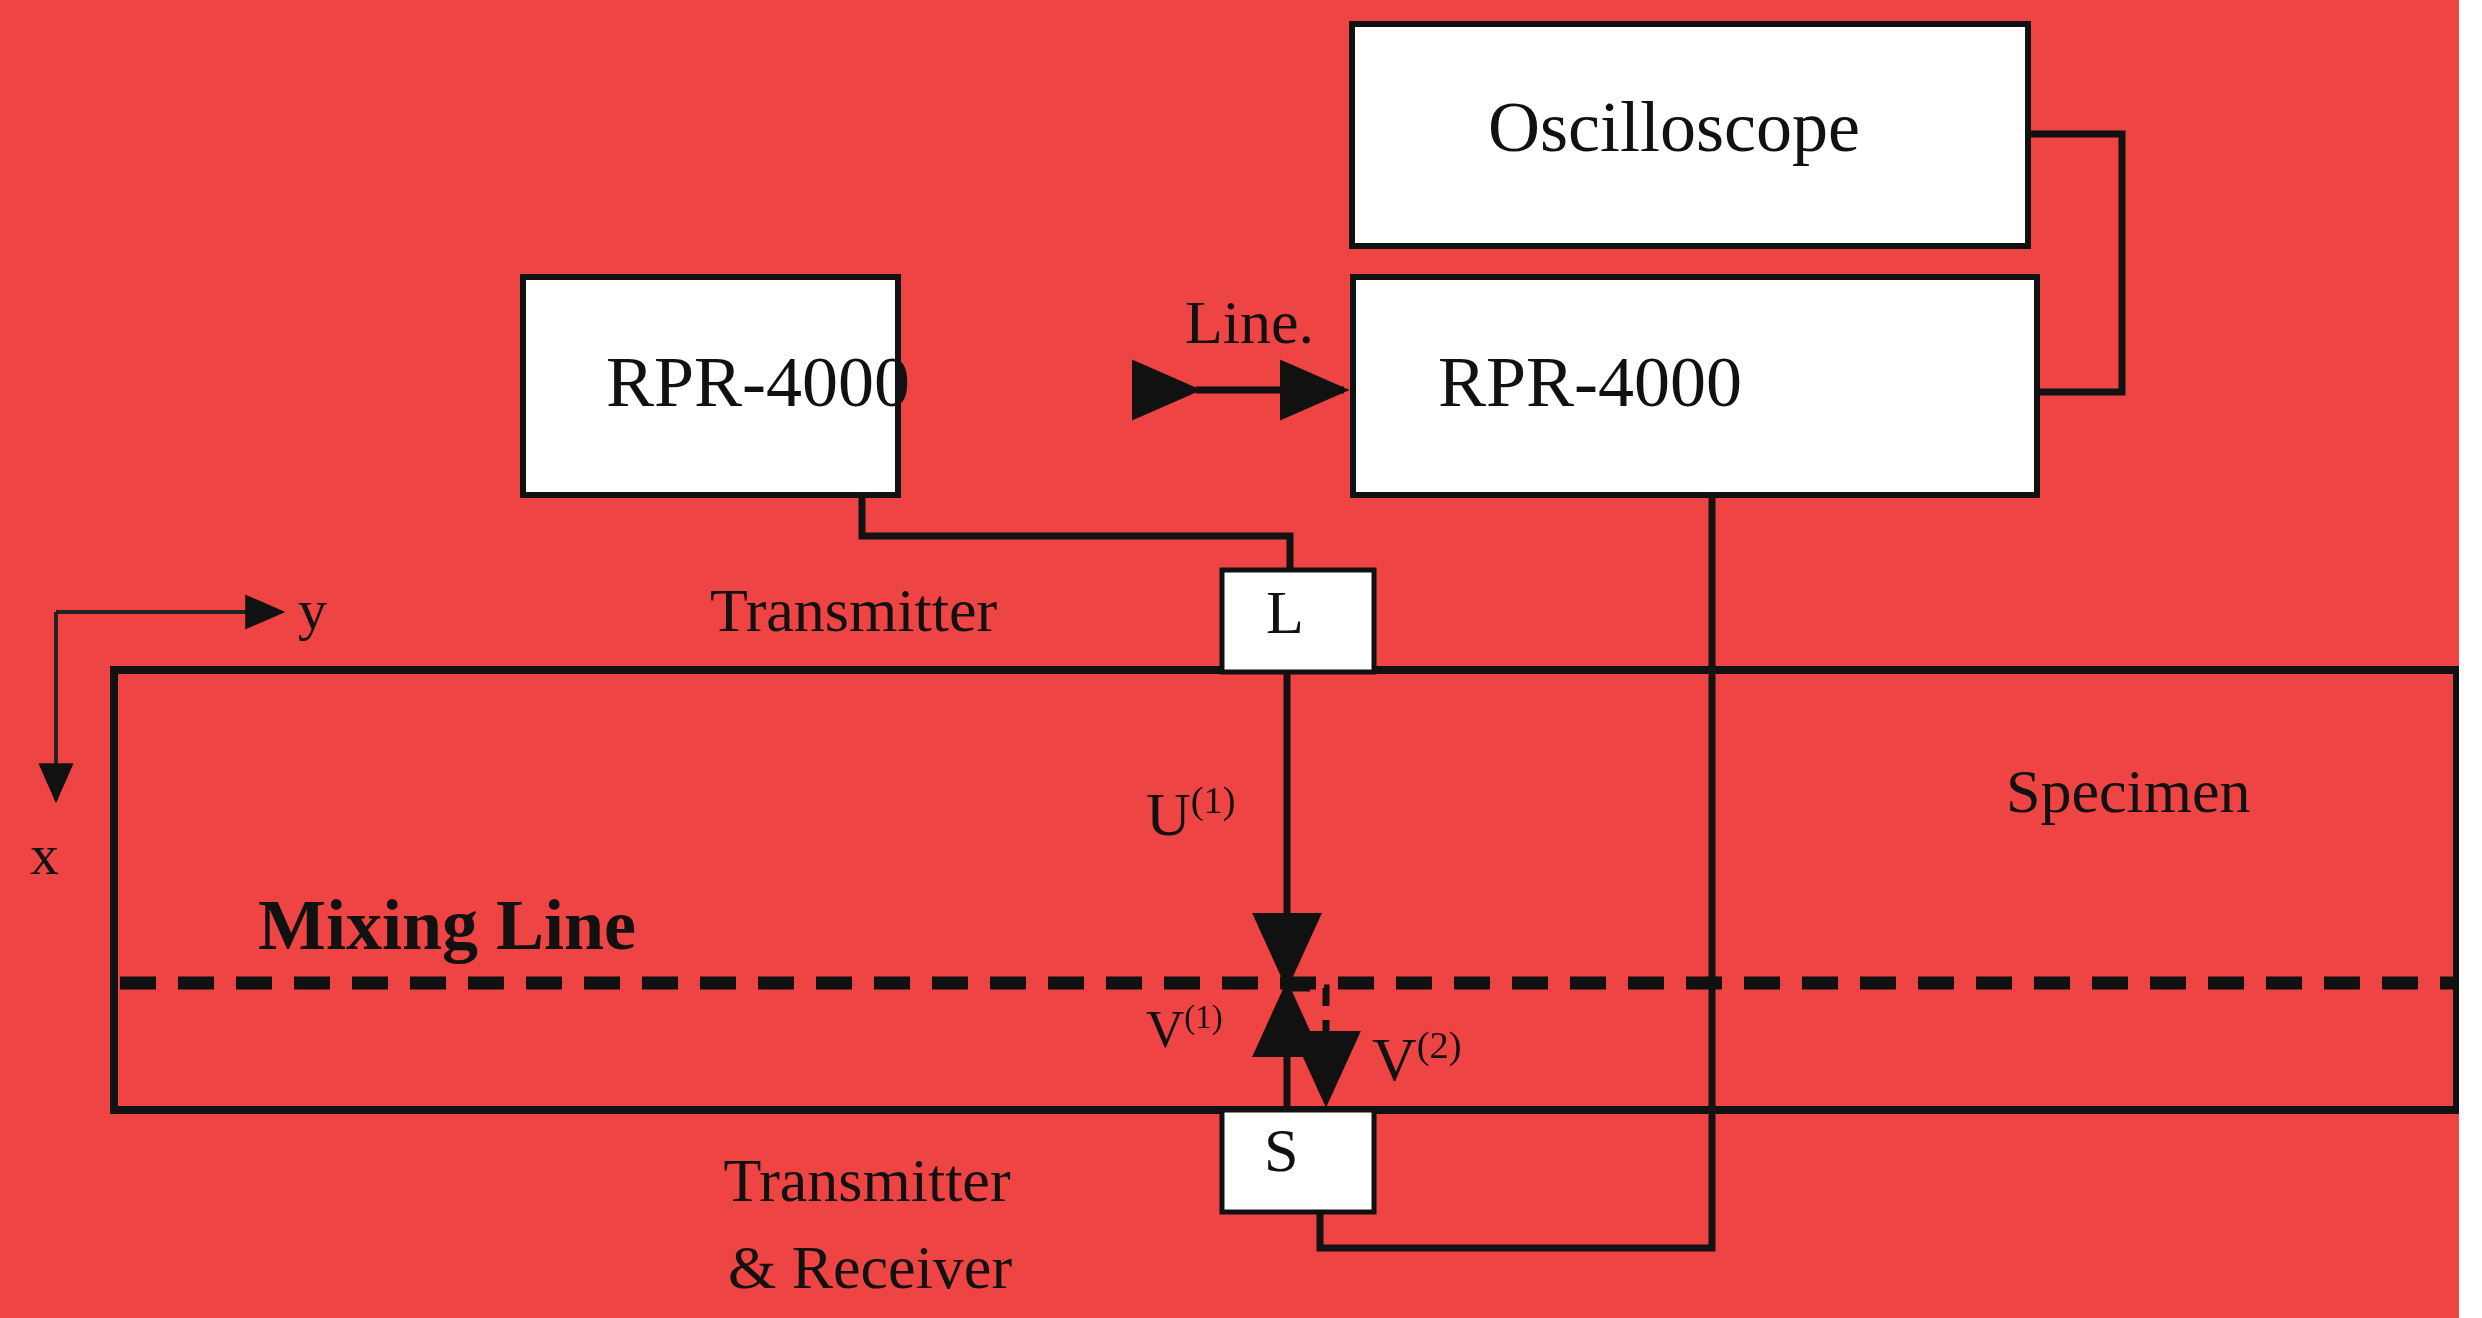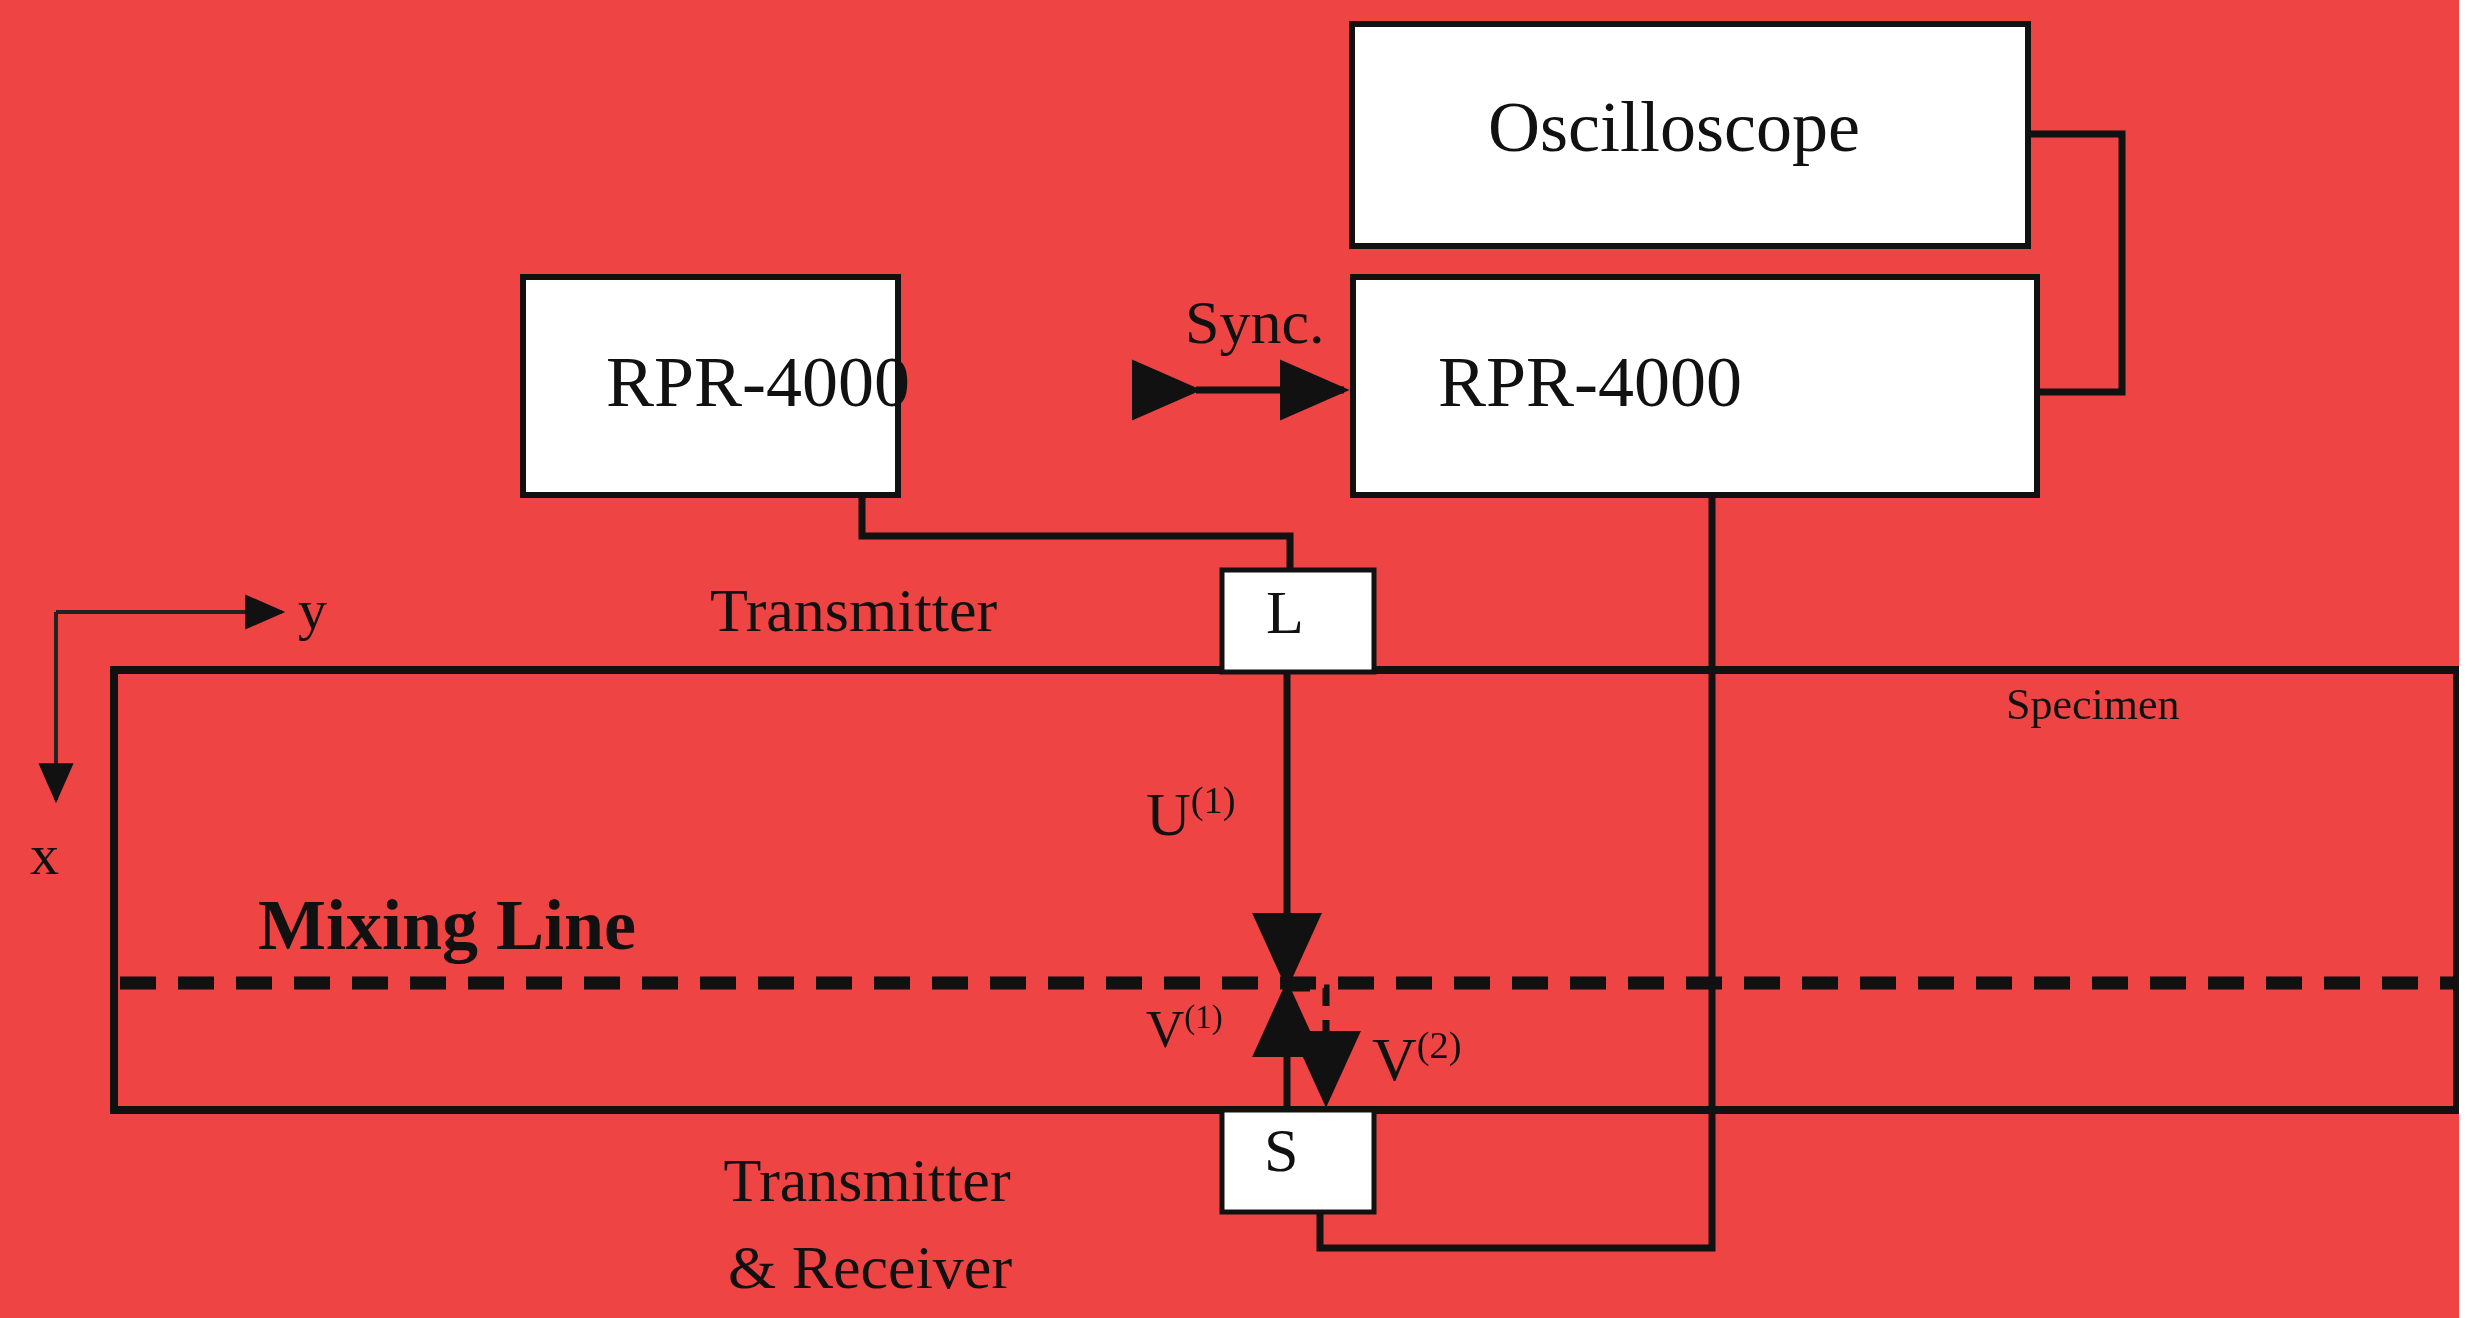--- a/index.html
+++ b/index.html
@@ -29,21 +29,21 @@
     color: #111111;
     line-height: 1.05;
   }
   .lbl-osc      { left: 1488px; top: 90px;  font-size: 72px; }
   .lbl-rpr-l    { left: 606px;  top: 345px; font-size: 72px; }
   .lbl-rpr-r    { left: 1438px; top: 345px; font-size: 72px; }
   .lbl-sync     { left: 1185px; top: 290px; font-size: 62px; }
   .lbl-transmit { left: 710px;  top: 578px; font-size: 62px; }
   .lbl-L        { left: 1266px; top: 580px; font-size: 62px; }
   .lbl-S        { left: 1264px; top: 1118px; font-size: 62px; }
-  .lbl-spec     { left: 2006px; top: 682px; font-size: 44px; }
+  .lbl-spec     { left: 2006px; top: 759px; font-size: 62px; }
   .lbl-mixing   { left: 258px;  top: 888px; font-size: 72px; font-weight: bold; }
   .lbl-trans2   { left: 722px;  top: 1148px; font-size: 62px; text-align: center; }
   .lbl-trans2 .l2 { display:block; margin-left: 6px; margin-top: 22px; }
   .lbl-axis-x   { left: 30px;   top: 825px; font-size: 58px; }
   .lbl-axis-y   { left: 298px;  top: 580px; font-size: 58px; }
   .lbl-u1       { left: 1146px; top: 780px; font-size: 62px; }
   .lbl-v1       { left: 1146px; top: 1000px; font-size: 53px; }
   .lbl-v2       { left: 1372px; top: 1025px; font-size: 62px; }
   .sup { font-size: 0.62em; vertical-align: super; }
 </style>
@@ -96,21 +96,21 @@
     <polyline points="56,612 282,612" fill="none" stroke="#222222" stroke-width="4" marker-end="url(#arrHead)"></polyline>
     <polyline points="56,612 56,800" fill="none" stroke="#222222" stroke-width="4" marker-end="url(#arrHead)"></polyline>
   </svg>
 
   <div class="lbl lbl-osc">Oscilloscope</div>
 
   <div class="lbl lbl-rpr-l">RPR-4000</div>
 
   <div class="lbl lbl-rpr-r">RPR-4000</div>
 
-  <div class="lbl lbl-sync">Sync.</div>
+  <div class="lbl lbl-sync">Line.</div>
 
   <div class="lbl lbl-transmit">Transmitter</div>
 
   <div class="lbl lbl-L">L</div>
 
   <div class="lbl lbl-S">S</div>
 
   <div class="lbl lbl-spec">Specimen</div>
 
   <div class="lbl lbl-mixing">Mixing Line</div>

